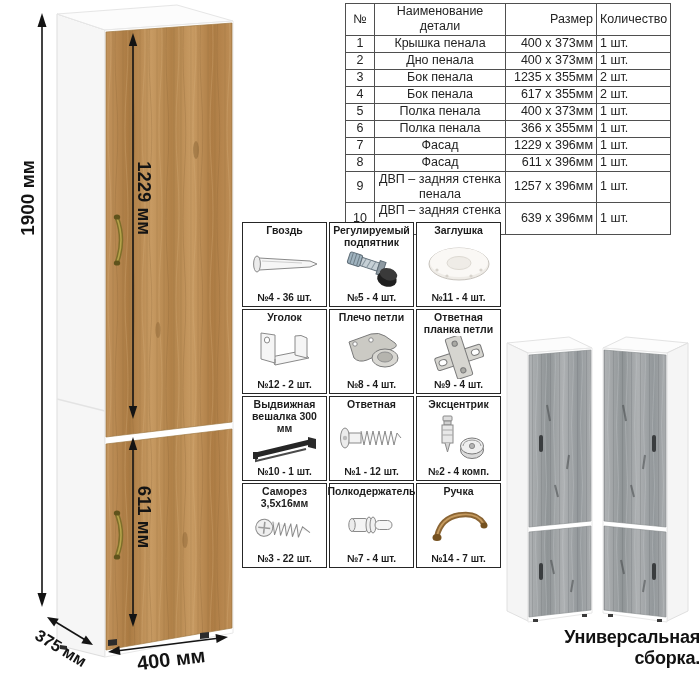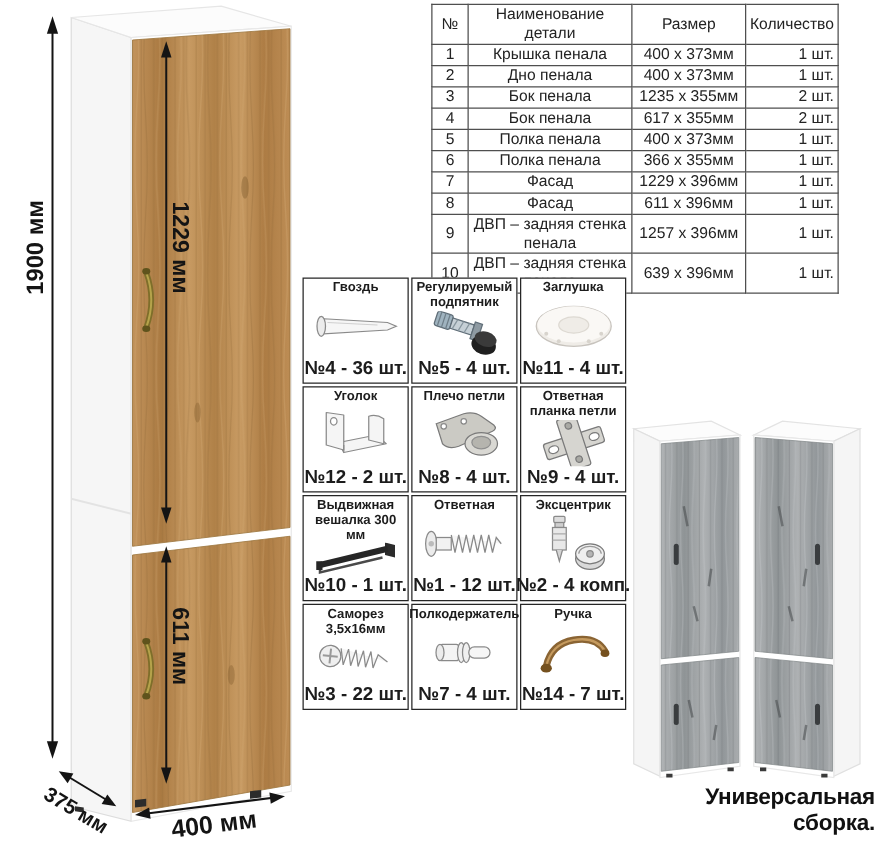--- a/index.html
+++ b/index.html
@@ -10,34 +10,34 @@
 
   
   .parts-table{position:absolute;left:345px;top:3px;border-collapse:collapse;
                font-size:12.5px;color:#232323;table-layout:fixed;}
   .parts-table th,.parts-table td{border:1px solid #4f4f4f;padding:0 3px;line-height:1.22;
                font-weight:normal;background:#fff;}
   .parts-table tr{height:17px;}
   .parts-table tr.hdr{height:18px;}
   .parts-table .num{width:22px;text-align:center;}
   .parts-table .name{width:124px;text-align:center;}
-  .parts-table .size{width:84px;text-align:center;}
-  .parts-table .qty{width:66px;text-align:right;}
+  .parts-table .size{width:84px;text-align:right;}
+  .parts-table .qty{width:66px;text-align:left;}
   .parts-table th{text-align:center;}
 
   
   .hw-grid{position:absolute;left:242px;top:222px;display:grid;
            grid-template-columns:85px 85px 85px;grid-auto-rows:85px;gap:2px;}
   .hw-cell{border:1.5px solid #262626;background:#fff;box-sizing:border-box;
            display:flex;flex-direction:column;align-items:center;justify-content:space-between;
            padding:2px 1px 3px;}
   .hw-cell.empty{border:none;background:transparent;}
   .hw-title{font-weight:bold;font-size:10.5px;line-height:1.12;text-align:center;color:#1c1c1c;}
   .hw-icon{flex:1;display:flex;align-items:center;justify-content:center;overflow:hidden;}
-  .hw-qty{font-weight:bold;font-size:15px;color:#1c1c1c;white-space:nowrap;}
+  .hw-qty{font-weight:bold;font-size:10px;color:#1c1c1c;white-space:nowrap;}
 
   .caption{position:absolute;left:496px;top:627px;width:204px;text-align:right;
            font-weight:bold;font-size:18px;color:#111;letter-spacing:-0.2px;}
 </style>
 </head>
 <body>
 
 <div class="canvas">
 
   <svg class="abs" style="left:0;top:0" width="242" height="683" viewBox="0 0 242 683">

